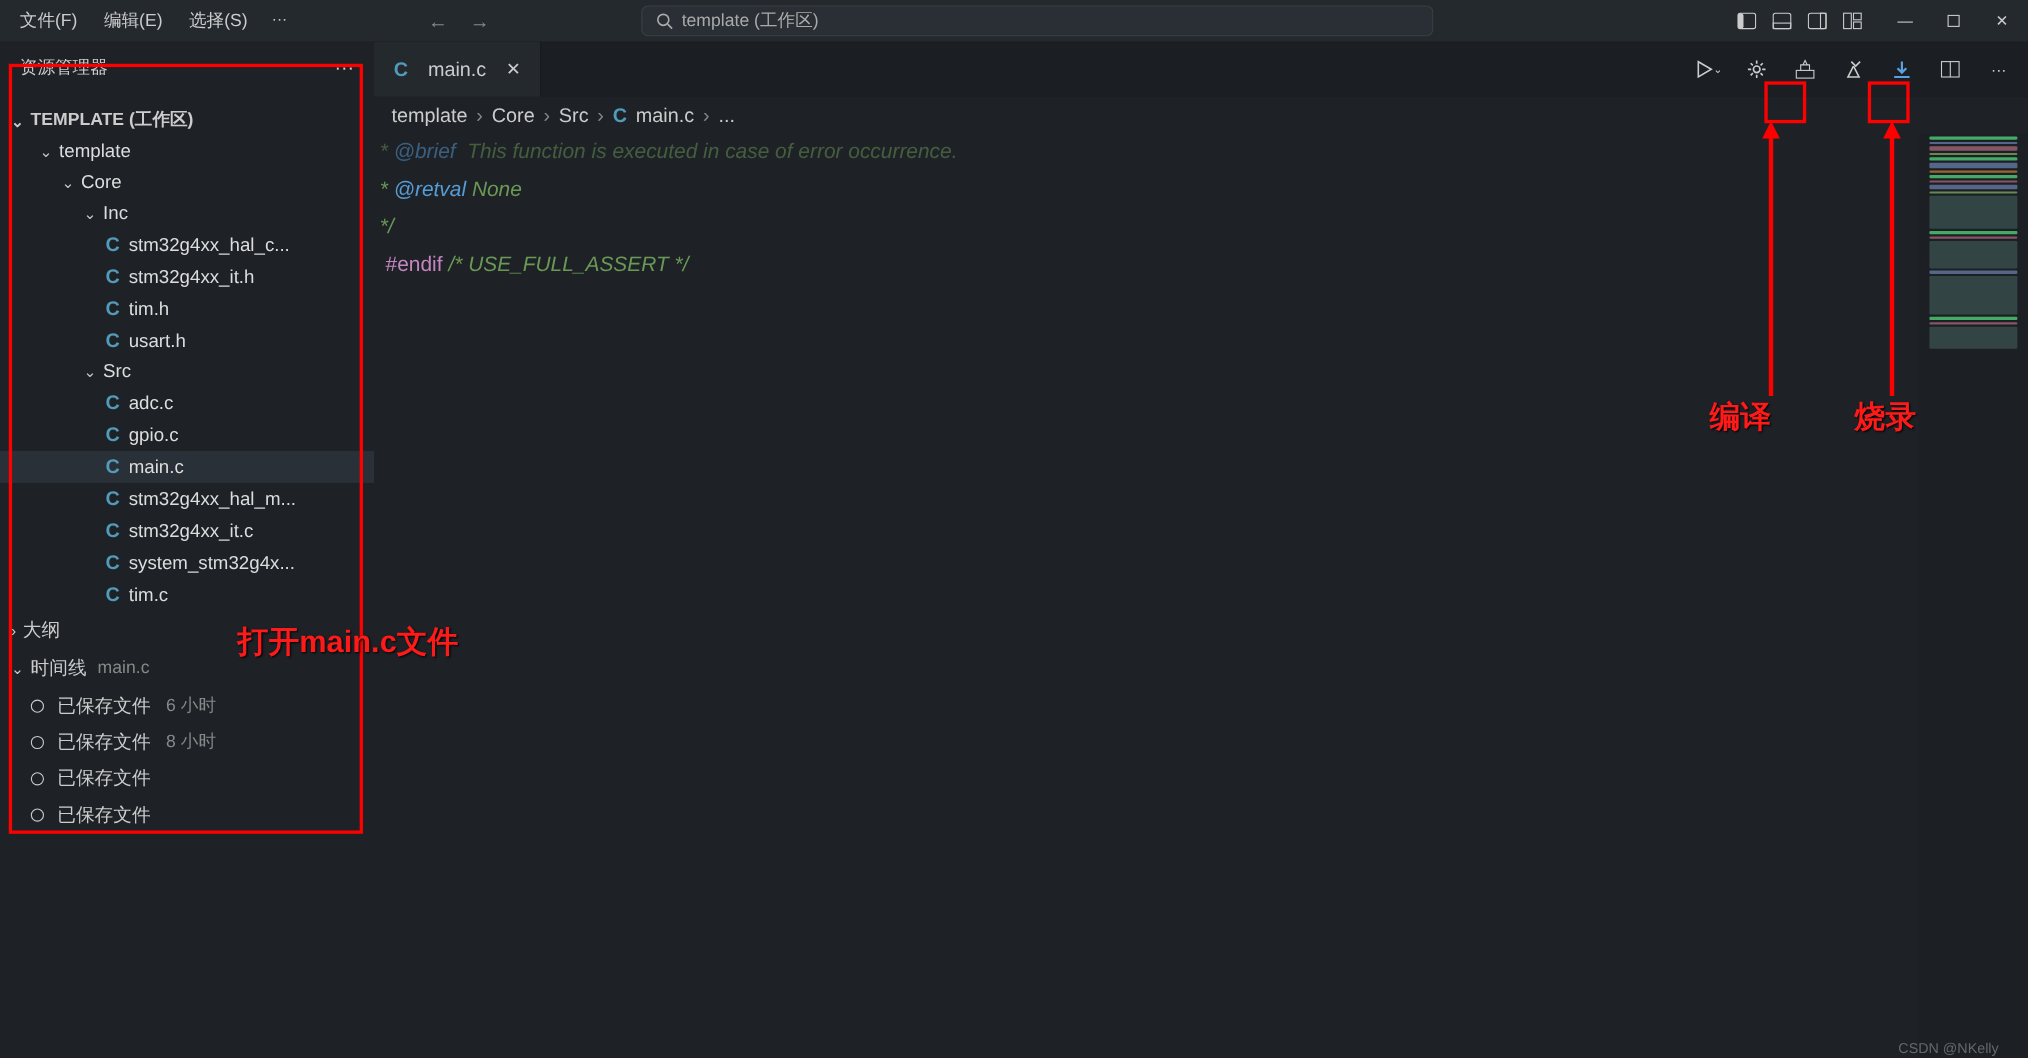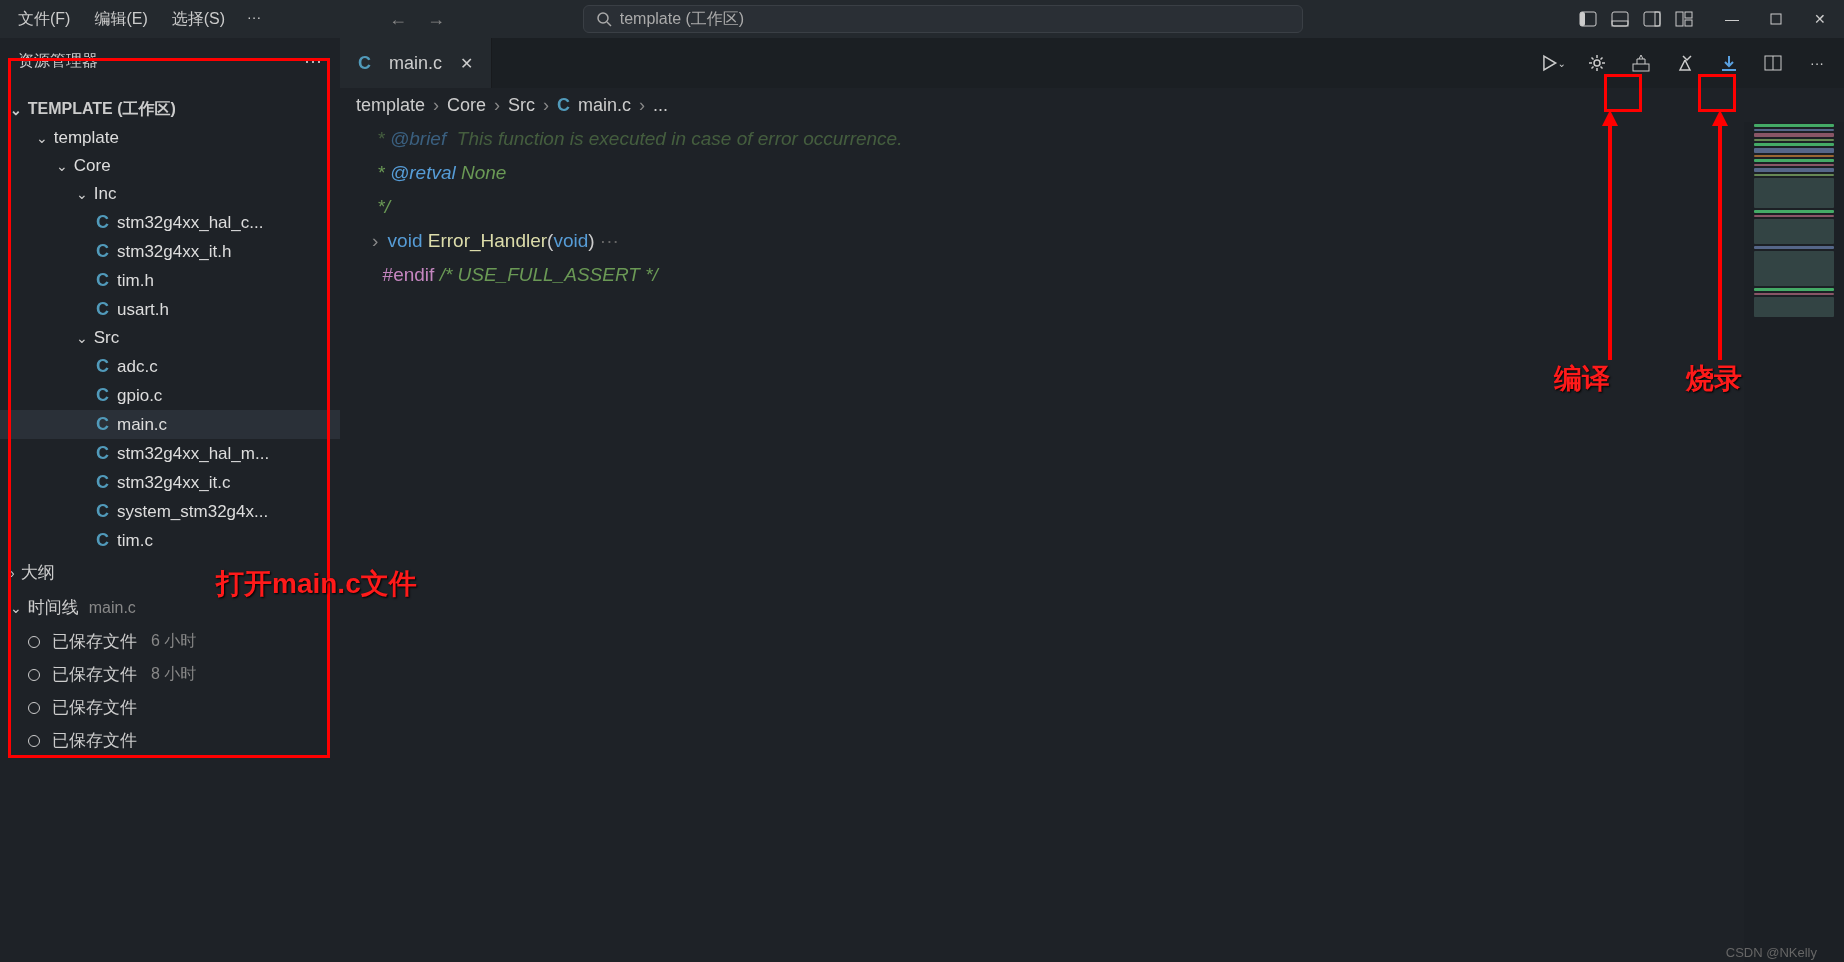--- a/index.html
+++ b/index.html
@@ -39,21 +39,21 @@
 .tabs-row { height: 50px; display: flex; align-items: stretch; background: #1b1f23; }
 .tab { display: flex; align-items: center; padding: 0 18px; background: #24292e; border-right: 1px solid #181a1d; gap: 10px; font-size: 18px; }
 .tab-close { color: #ccc; margin-left: 8px; cursor: pointer; font-size: 16px; }
 .tab-actions { margin-left: auto; display: flex; align-items: center; gap: 18px; padding-right: 14px; }
 .action-icon { color: #ccc; cursor: pointer; display: flex; align-items: center; justify-content: center; width: 26px; height: 26px; }
 .breadcrumb { height: 34px; display: flex; align-items: center; padding: 0 16px; font-size: 18px; color: #ccc; }
 .bc-sep { margin: 0 8px; color: #888; }
 .code-area { flex: 1; display: flex; font-family: Consolas, monospace; font-size: 19px; position: relative; }
 .gutter { width: 70px; text-align: right; color: #666; padding-right: 16px; line-height: 34px; }
 .code-lines { flex: 1; line-height: 34px; }
-.code-line { white-space: pre; margin-left: 32px; }
+.code-line { white-space: pre; }
 .fold { color: #888; margin-right: 4px; }
 .type { color: #569cd6; }
 .fn { color: #dcdcaa; }
 .cm { color: #6a9955; font-style: italic; }
 .doc { color: #569cd6; font-style: italic; }
 .preproc { color: #c586c0; }
 .macro { color: #9cdcfe; }
 .dim { color: #666; }
 
 .minimap { width: 100px; background: #1c2025; position: absolute; right: 0; top: 84px; bottom: 0; }
@@ -240,21 +240,20 @@
       <span class="c-icon">C</span>
         <span>main.c</span>
         <span class="bc-sep">›</span>
       <span>...</span>
     </div>
     <div class="code-area">
       <div class="code-lines" id="code-lines">
           <div class="code-line" style="opacity: 0.5;"> <span class="cm">* <span class="doc">@brief</span>  This function is executed in case of error occurrence.</span></div>
           <div class="code-line"> <span class="cm">* <span class="doc">@retval</span> None</span></div>
           <div class="code-line"> <span class="cm">*/</span></div>
-          <div class="code-line"><span class="fold">›</span> <span class="type">void</span> <span class="fn">Error_Handler</span>(<span class="type">void</span>)<span class="dim"> ···</span></div>
           <div class="code-line"></div>
           <div class="code-line">  <span class="preproc">#endif</span> <span class="cm">/* USE_FULL_ASSERT */</span></div>
           <div class="code-line"></div>
         </div>
     </div>
     <div class="minimap">
       <div class="mm-strip" style="height:3px;background:#4a6"></div>
         <div class="mm-strip" style="height:2px;background:#568"></div>
         <div class="mm-strip" style="height:4px;background:#856"></div>
         <div class="mm-strip" style="height:2px;background:#685"></div>

